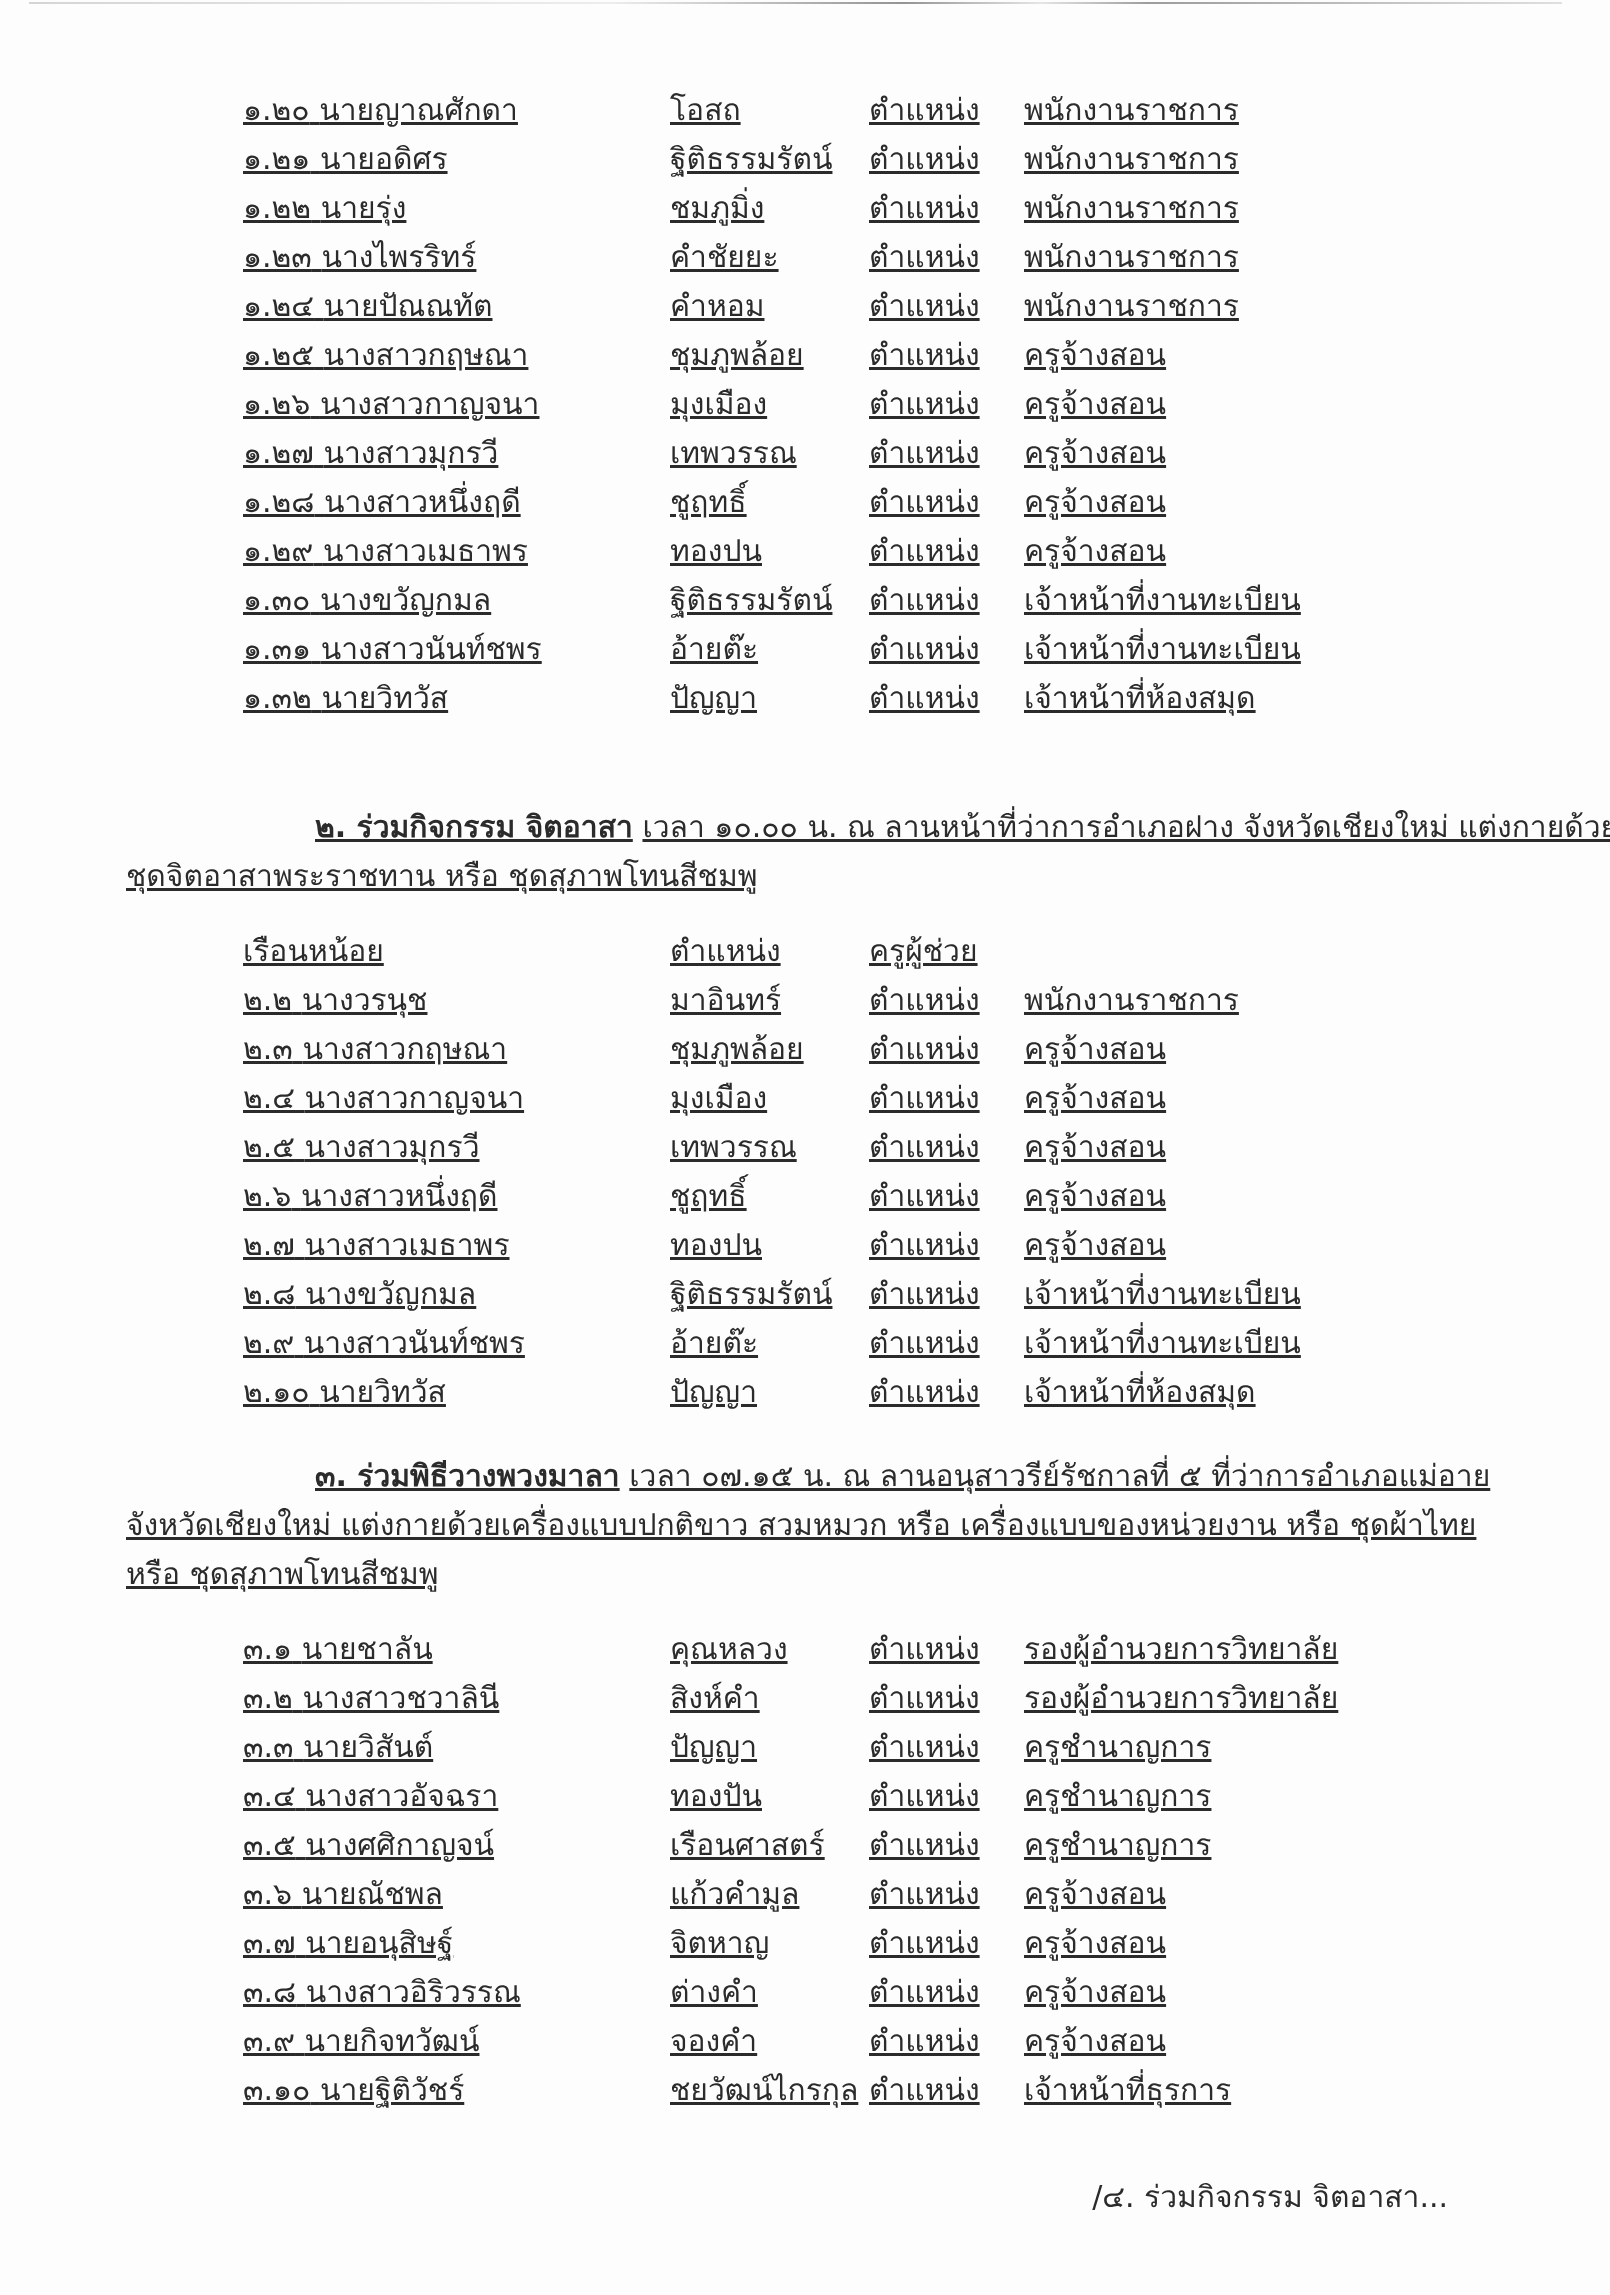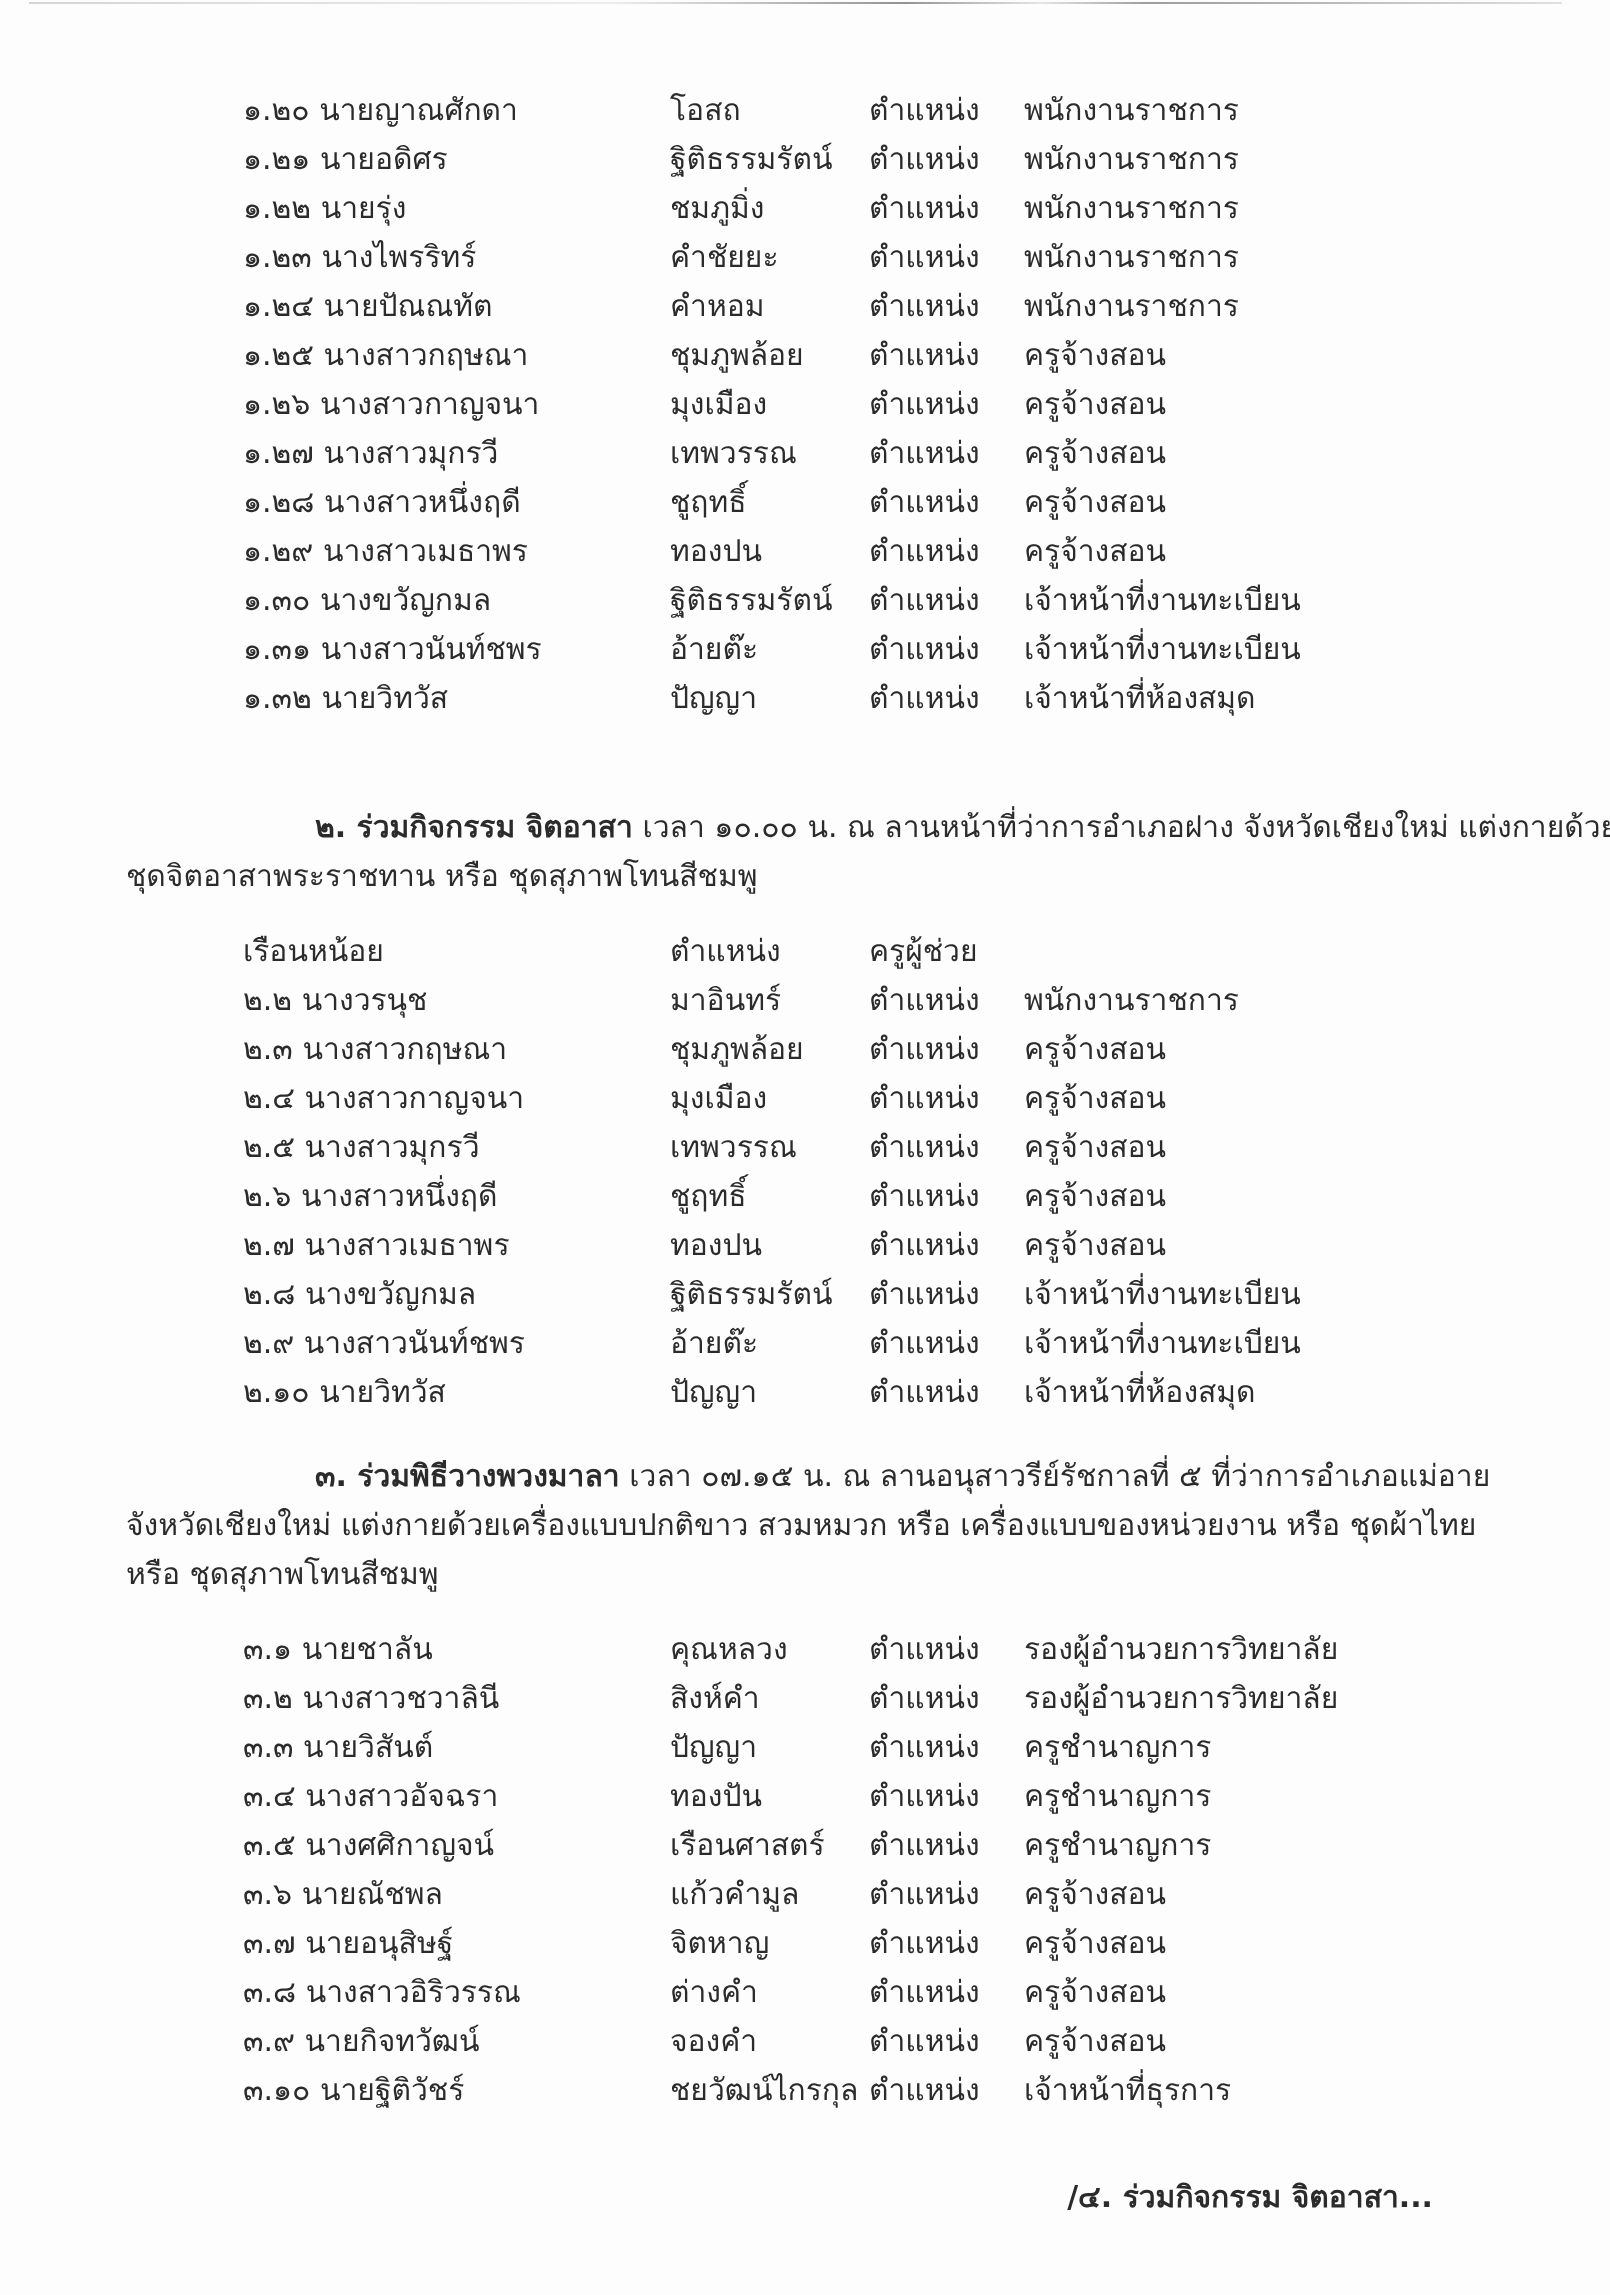--- a/index.html
+++ b/index.html
@@ -16,40 +16,40 @@
   }
   .scan-artifact {
     position: absolute;
     top: 1.9px; left: 29px;
     width: 1533px; height: 1.9px;
     background: linear-gradient(90deg,
       rgba(120,120,120,.30) 0%, rgba(120,120,120,.12) 38%,
       rgba(60,60,60,.55) 57%, rgba(120,120,120,.18) 66%,
       rgba(60,60,60,.50) 73%, rgba(120,120,120,.22) 100%);
   }
-  .content { padding-top: 85px; }
+  .content { padding-top: 85px; text-decoration: underline; }
   .roster { margin-left: 243px; }
   .roster .row {
     display: grid;
     grid-template-columns: 427px 199px 155px auto;
     line-height: 49px;
     white-space: nowrap;
   }
   .para { margin-left: 126px; line-height: 49px; white-space: nowrap; }
   .para .line-first { padding-left: 165px; }
   .heading-title { font-weight: 700; margin-right: 9.7px; margin-left: 24px; }
   .sec2-para { margin-top: 80px; }
   .sec2-rows { margin-top: 26px; }
   .sec3-para { margin-top: 35px; }
   .sec3-rows { margin-top: 26px; }
   .footer {
     position: absolute;
     top: 2172px;
-    right: 178px;
-    font-weight: 700;
+    right: 163px;
+    font-weight: 400;
     line-height: 49px;
     white-space: nowrap;
   }
 </style>
 </head>
 <body>
 
 <div class="page">
   <div class="scan-artifact"></div>
 

